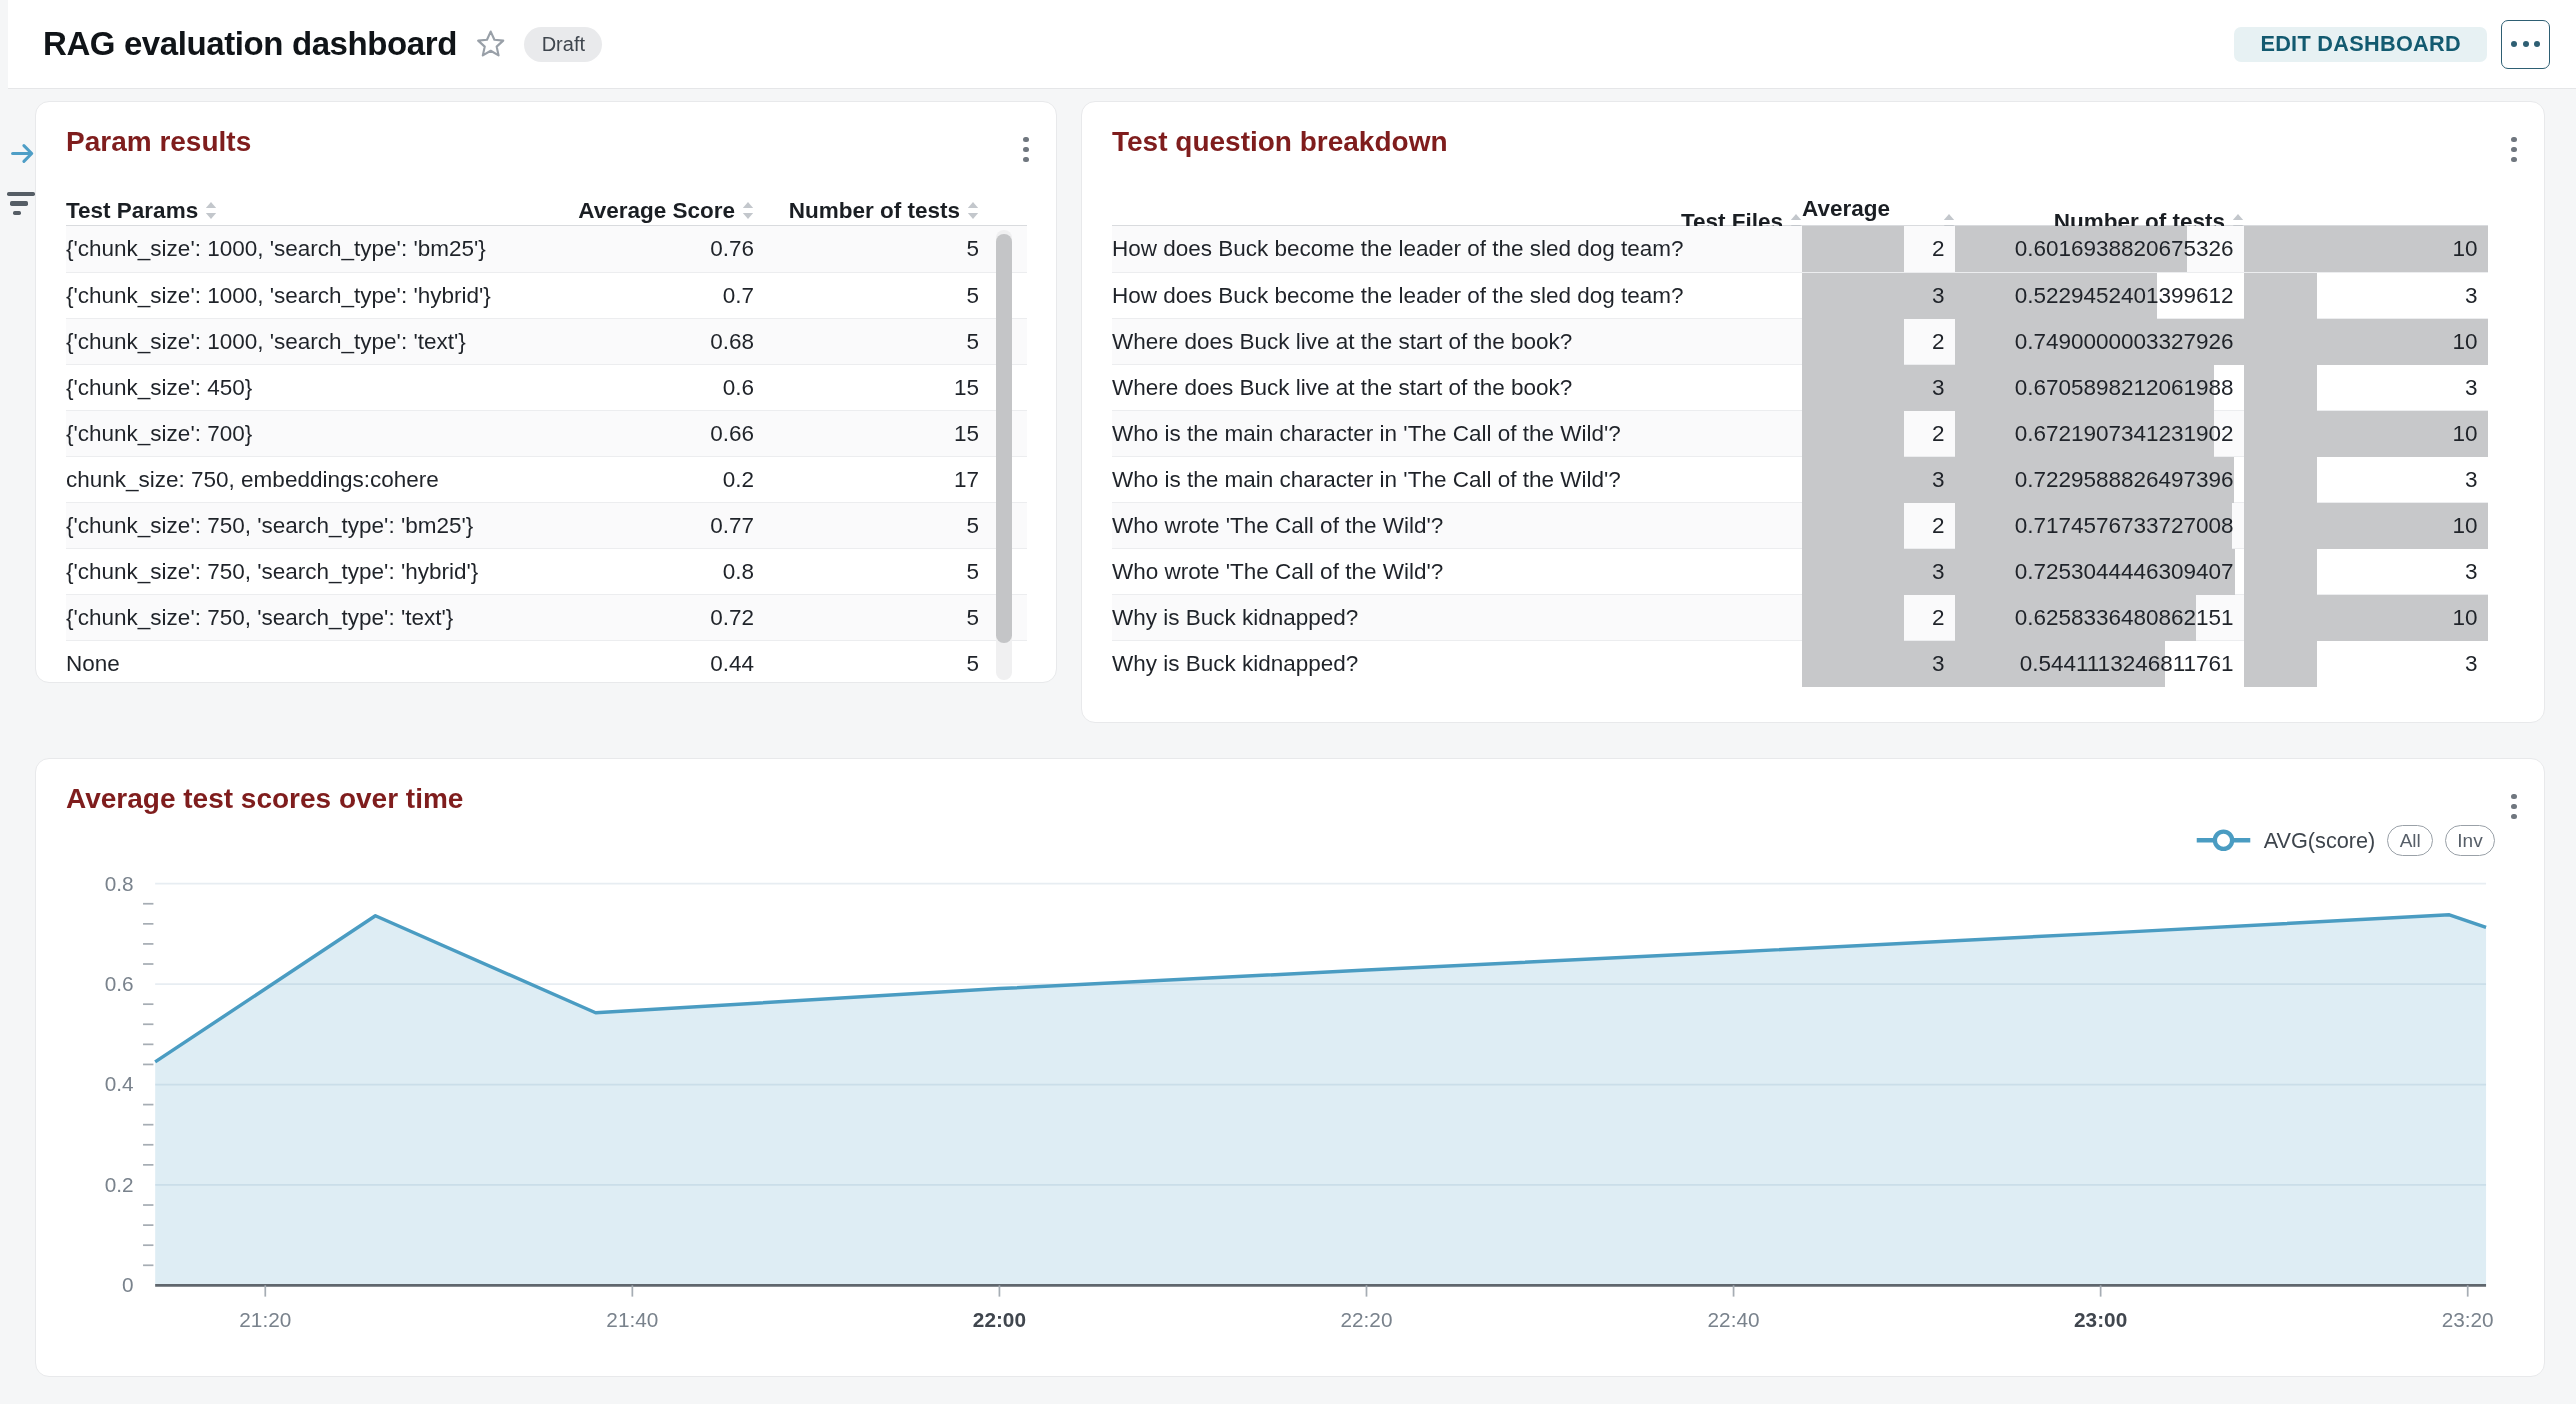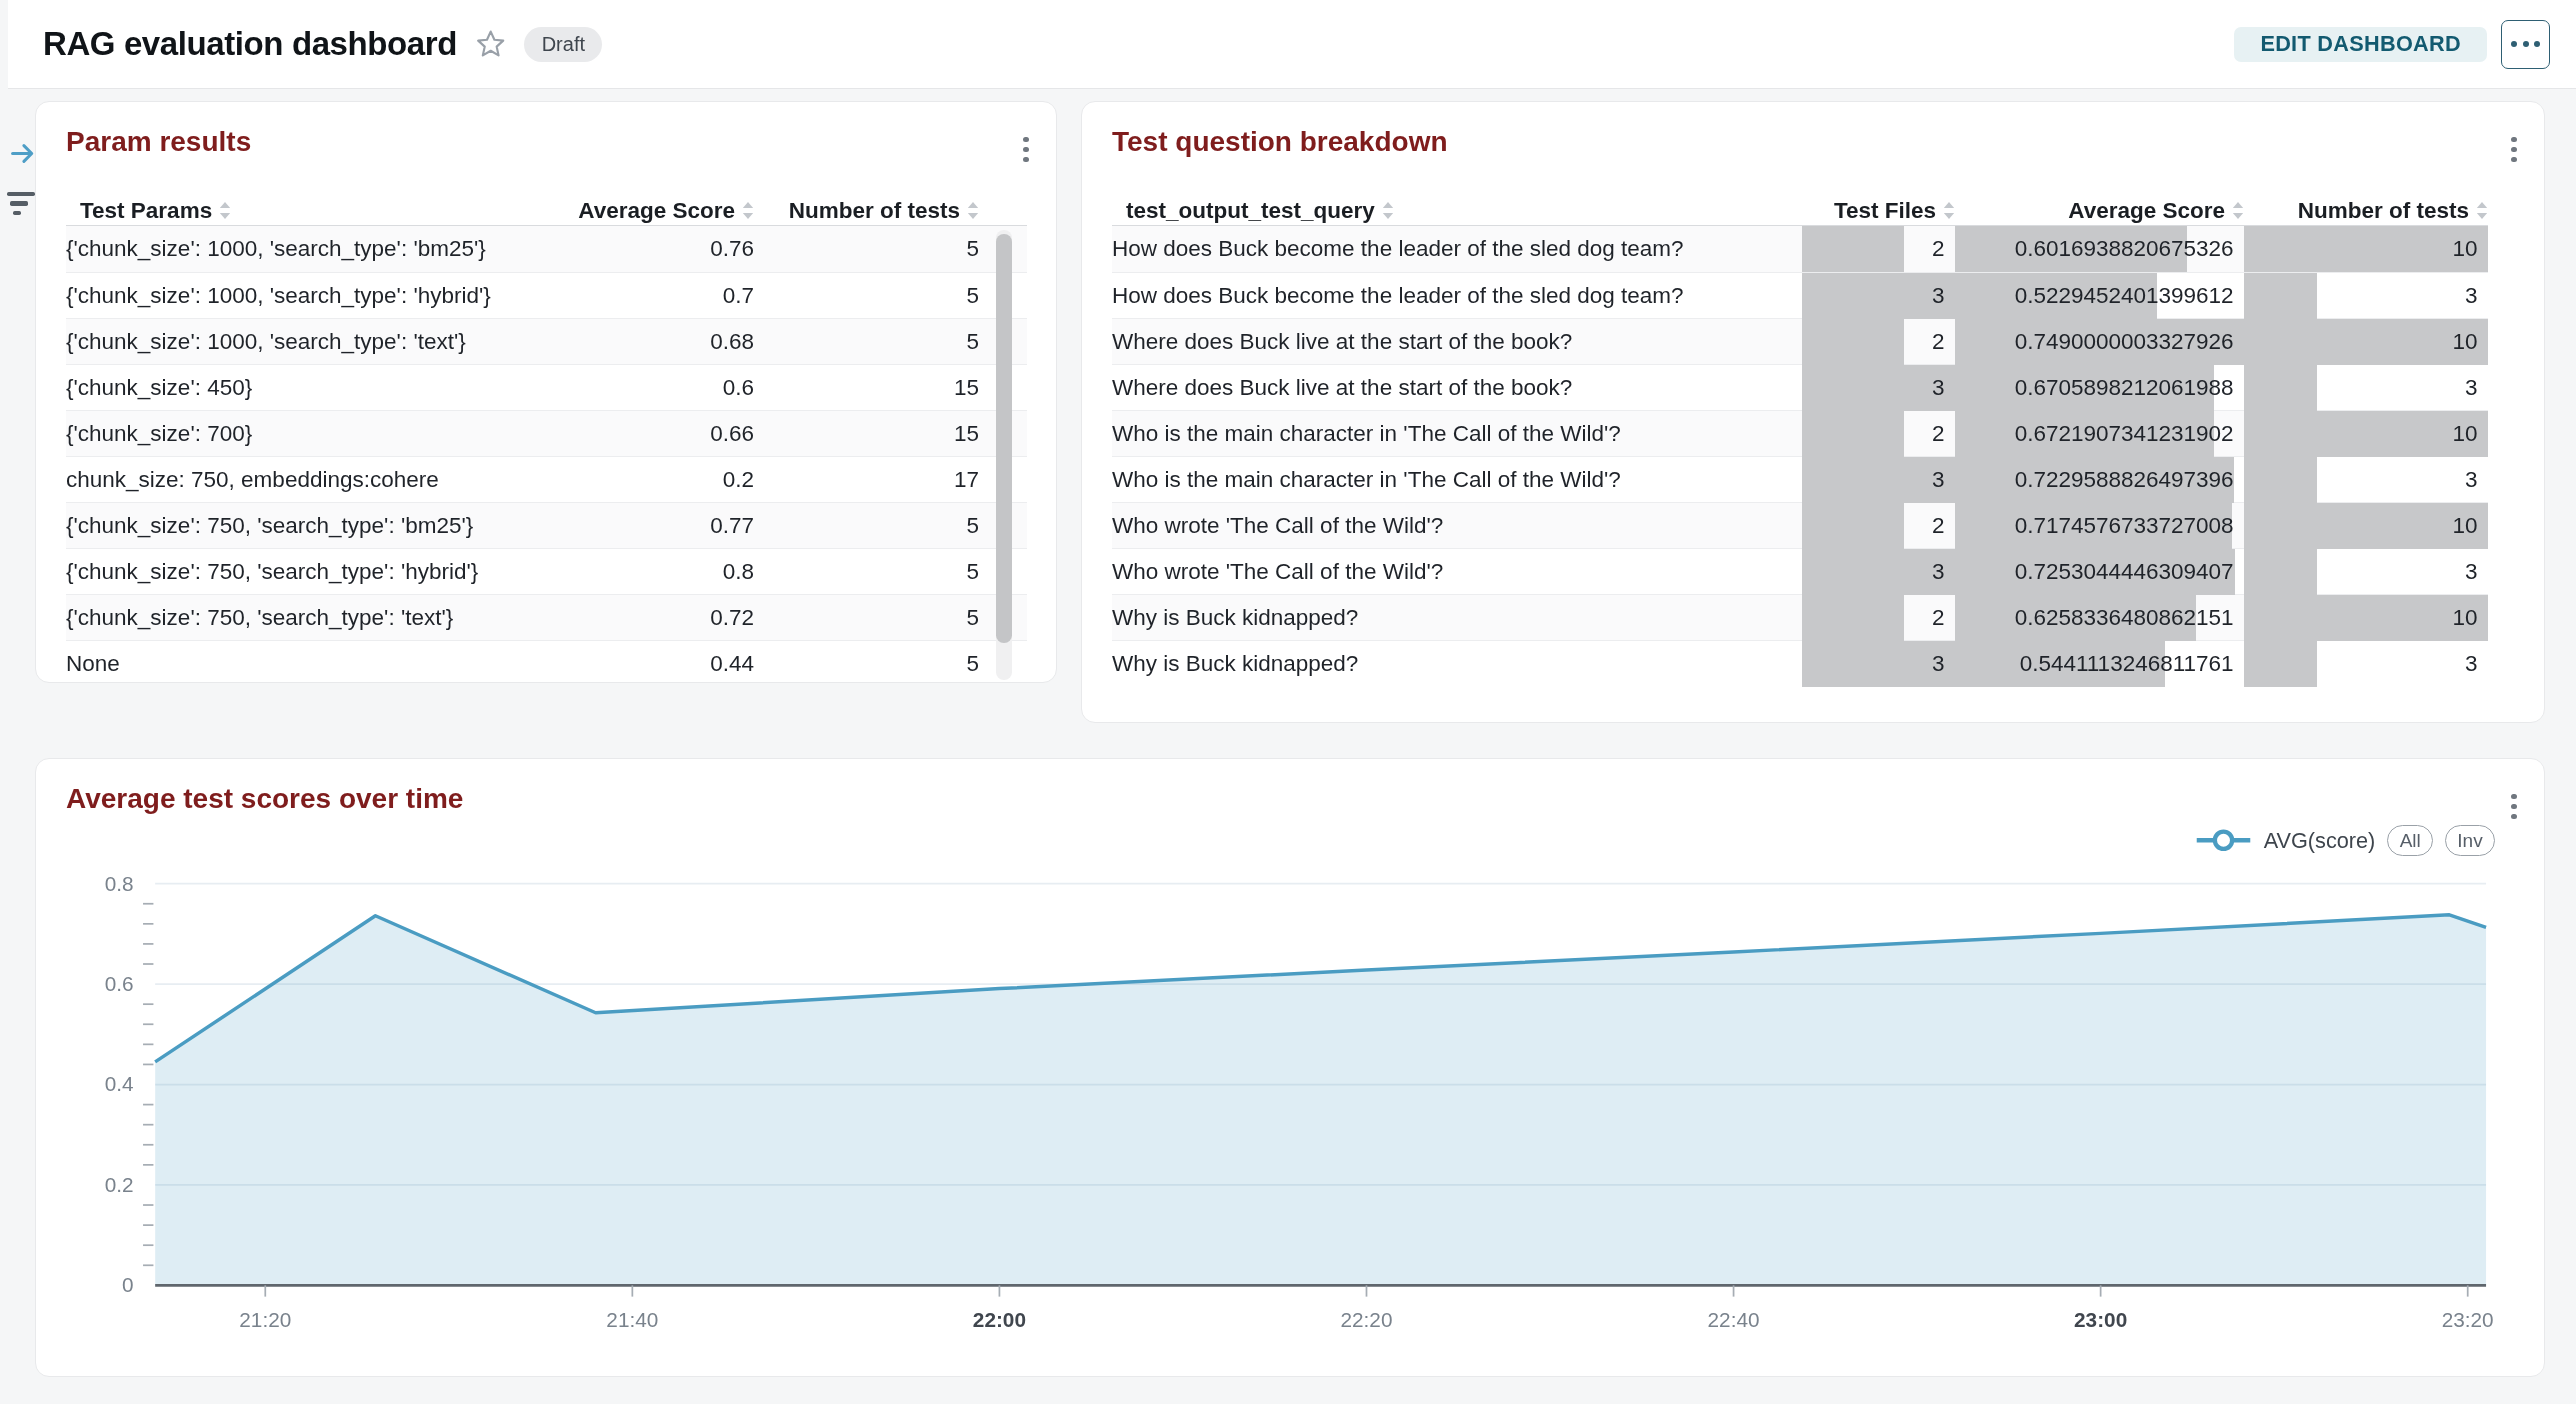--- a/index.html
+++ b/index.html
@@ -50,21 +50,21 @@
   }
   .kebab { position: absolute; top: 31px; right: 24px; display: flex; flex-direction: column; gap: 5.2px; cursor: pointer; padding: 3.5px; }
   .kebab .dot { width: 5.2px; height: 5.2px; border-radius: 50%; background: #70777F; }
   
   .thead {
     position: absolute; top: 94px; height: 30px;
     display: grid; align-items: center;
     font-size: 22.5px; font-weight: 700; color: #1A1E23;
     border-bottom: 1.7px solid #D9DBDE;
   }
-  .th { display: flex; align-items: center; gap: 7px; cursor: pointer; margin-left: 14px; }
+  .th { display: flex; align-items: center; gap: 7px; cursor: pointer; }
   .th.right { justify-content: flex-end; }
   .tbody { position: absolute; top: 124px; }
   .trow { display: grid; height: 46px; align-items: center; font-size: 22.5px; }
   .trow + .trow { border-top: 0.9px solid #ECEDEF; }
   .trow.stripe { background: #FAFAFB; }
   .cell-num { text-align: right; }
   
   #param-head, #param-body { left: 30px; width: 961px; }
   #param-head, .prow { grid-template-columns: 1fr 208px 225px; padding-right: 48px; }
   
@@ -214,27 +214,20 @@
 </div>
 
 <div class="panel" style="left:1081px; top:101px; width:1464px; height:622px;">
   <div class="panel-title">Test question breakdown</div>
   <div class="kebab">
     <span class="dot"></span>
       <span class="dot"></span>
       <span class="dot"></span>
   </div>
   <div class="thead" id="q-head">
-    <div class="th">
-      <span>test_output_test_query</span>
-      <svg class="sort-ic" width="12" height="19" viewBox="0 0 14 22">
-          <polygon points="7,1 13,8 1,8" fill="#C3C7CC"></polygon>
-          <polygon points="1,14 13,14 7,21" fill="#C3C7CC"></polygon>
-        </svg>
-    </div>
     <div class="th right">
       <span>Test Files</span>
       <svg class="sort-ic" width="12" height="19" viewBox="0 0 14 22">
           <polygon points="7,1 13,8 1,8" fill="#C3C7CC"></polygon>
           <polygon points="1,14 13,14 7,21" fill="#C3C7CC"></polygon>
         </svg>
     </div>
     <div class="th right">
       <span>Average Score</span>
       <svg class="sort-ic" width="12" height="19" viewBox="0 0 14 22">

